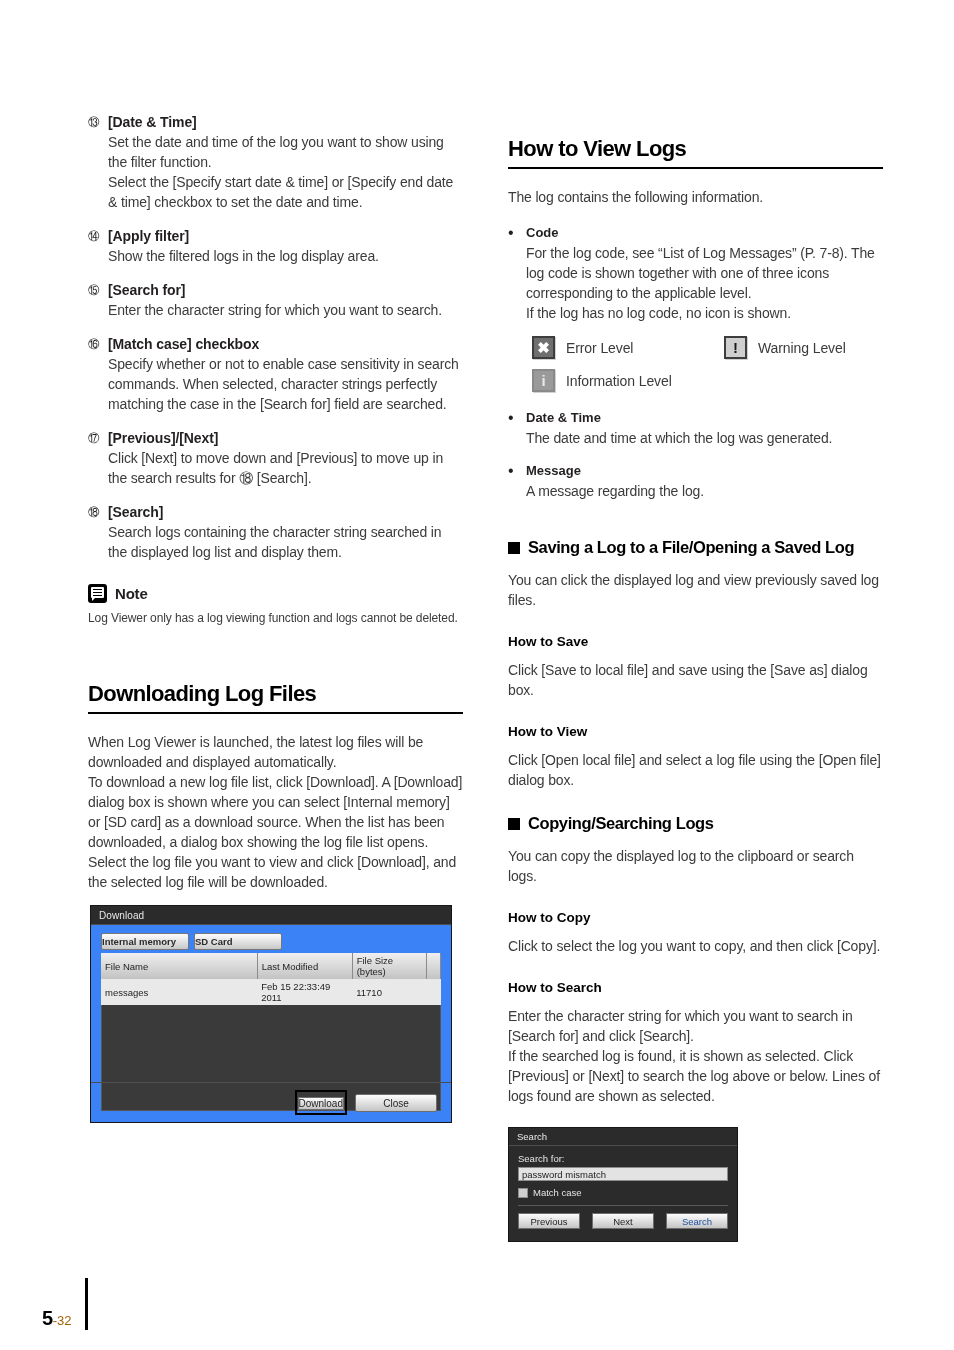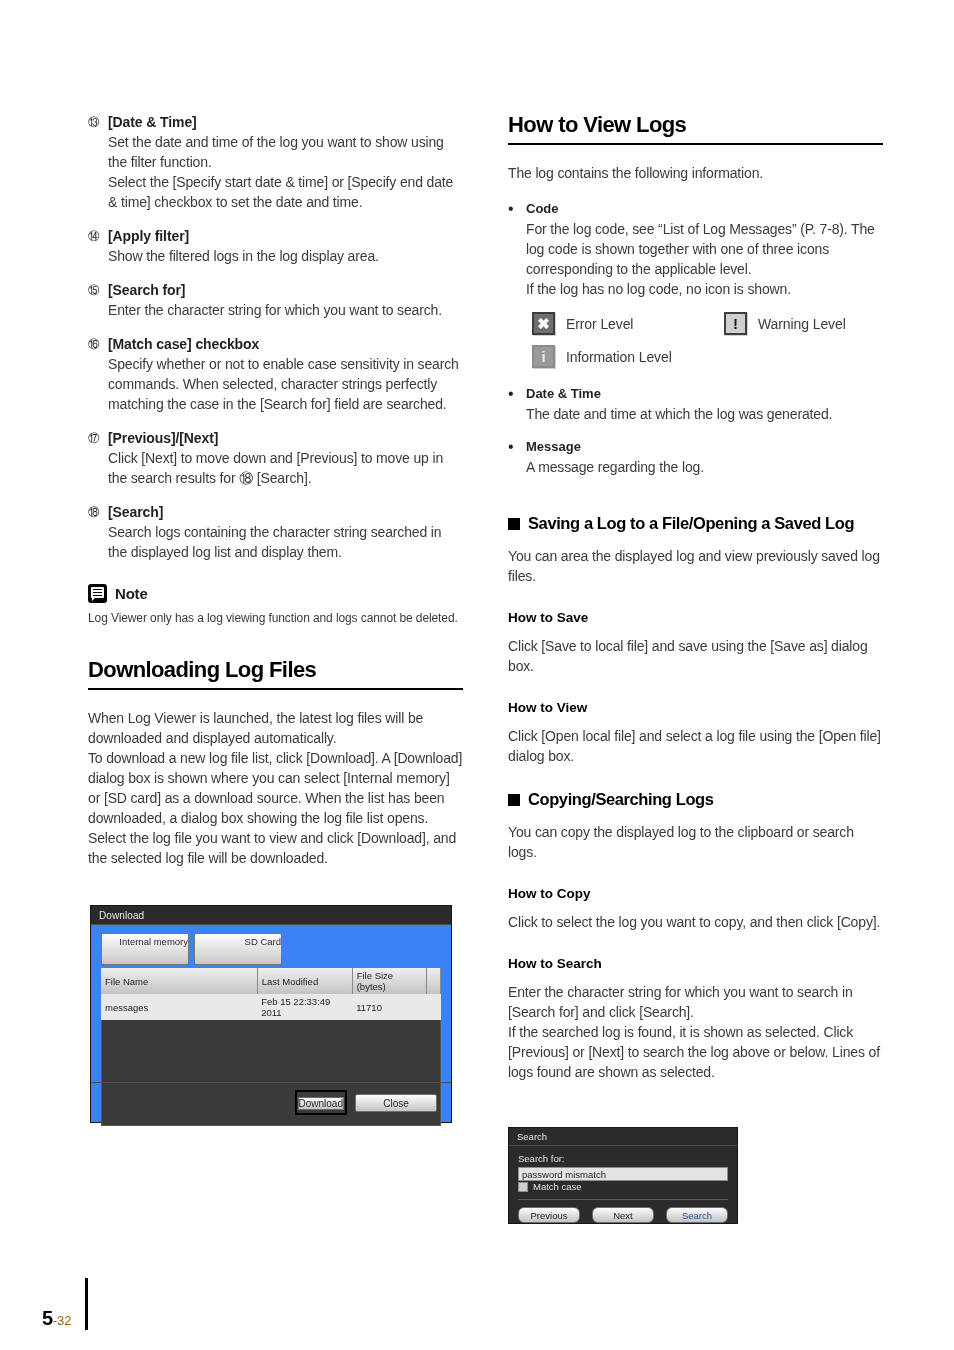--- a/index.html
+++ b/index.html
@@ -48,21 +48,21 @@
   .note-icon .tail {
     position: absolute; left: 4px; top: 13px; width: 0; height: 0;
     border-left: 4px solid #fff; border-bottom: 4px solid transparent;
   }
   .note-title { font-size: 15px; font-weight: bold; letter-spacing: -0.2px; }
   .note-text { font-size: 12px; line-height: 17px; color: #3b3b3d; letter-spacing: -0.1px; }
 
   
   .h1 {
     font-size: 22px; font-weight: bold; letter-spacing: -0.6px;
-    color: #000; margin-bottom: 5px; font-stretch: condensed;
+    color: #000; margin-bottom: 5px; font-stretch: condensed; margin-top: 24px;
   }
   .h1-rule { border-bottom: 2.4px solid #000; margin-bottom: 18px; }
   .h2 {
     font-size: 16.5px; font-weight: bold; letter-spacing: -0.4px;
     color: #000; display: flex; align-items: center; margin-bottom: 13px;
   }
   .h2 .sq {
     width: 12px; height: 12px; background: #000; flex: 0 0 12px; margin-right: 8px;
   }
   .h3 { font-size: 13.5px; font-weight: bold; color: #000; margin-bottom: 11px; }
@@ -105,22 +105,22 @@
     background: #3b82f6; border: 1px solid #171717; padding: 0;
   }
   .dd-title {
     height: 19px; background: #2b2b2b; color: #e8e8e8;
     font-size: 10px; padding: 4px 0 0 8px; letter-spacing: .1px;
     border-bottom: 1px solid #4e4e4e;
   }
   .dd-body { padding: 8px 10px 0 10px; }
   .dd-tabs { display: flex; margin-bottom: 3px; }
   .dd-tab {
-    font-size: 9.5px; color: #2b2b2b; height: 32px; line-height: 16px;
-    text-align: right; border: 1px solid #777; border-radius: 2px;
+    font-size: 9.5px; color: #2b2b2b; height: 17px; line-height: 16px;
+    text-align: left; border: 1px solid #777; border-radius: 2px; font-weight: bold;
   }
   .dd-tab.active {
     width: 88px; background: linear-gradient(#fdfdfd,#c8c8c8);
   }
   .dd-tab.inactive {
     width: 88px; margin-left: 5px; background: linear-gradient(#fdfdfd,#c8c8c8);
   }
   .dd-table { width: 100%; border-collapse: collapse; }
   .dd-table th {
     background: linear-gradient(#efefef,#c3c3c3); color: #1e1e1e;
@@ -143,44 +143,44 @@
   .dd-btn {
     font-size: 10px; color: #1e1e1e; width: 82px; height: 18px; line-height: 17px;
     text-align: center; border: 1px solid #6d6d6d; border-radius: 2px;
     background: linear-gradient(#fdfdfd,#c4c4c4);
   }
   .dd-btn-focus { border: 2px solid #000; padding: 1px; border-radius: 0; margin-right: 8px; }
   .dd-btn-focus .dd-btn { width: 88px; }
 
   
   .dlg-search {
-    position: absolute; left: 508px; top: 1127px; width: 230px; height: 97px;
+    position: absolute; left: 508px; top: 1127px; width: 230px; height: 115px;
     background: #2b2b2b; border: 1px solid #171717;
   }
   .ds-title {
     height: 18px; background: #2b2b2b; color: #e8e8e8;
     font-size: 9.5px; padding: 3px 0 0 8px; border-bottom: 1px solid #4e4e4e;
   }
   .ds-body { padding: 7px 9px 0 9px; }
   .ds-label { font-size: 9.5px; color: #e4e4e4; margin-bottom: 3px; }
   .ds-input {
     height: 14px; background: #e3e3e3; border: 1px solid #8d8d8d;
     font-size: 9.5px; color: #1e1e1e; padding: 0 3px; line-height: 13px;
   }
-  .ds-check { display: flex; align-items: flex-end; }
+  .ds-check { display: flex; align-items: flex-end; margin-top: 6px; }
   .ds-box {
     width: 10px; height: 10px; flex: 0 0 10px; background: #cfcfcf;
     border: 1px solid #8d8d8d; margin-right: 5px;
   }
   .ds-check-label { font-size: 9.5px; color: #e4e4e4; }
   .ds-sep { border-top: 1px solid #5a5a5a; margin: 7px 0 0 0; }
   .ds-buttons { display: flex; justify-content: space-between; padding: 7px 9px 0 9px; }
   .ds-btn {
     width: 62px; height: 16px; line-height: 15px; text-align: center;
-    font-size: 9.5px; color: #1e1e1e; border: 1px solid #6d6d6d; border-radius: 6px;
+    font-size: 9.5px; color: #1e1e1e; border: 1px solid #6d6d6d; border-radius: 0;
     background: linear-gradient(#fdfdfd,#c4c4c4);
   }
   .ds-btn.primary { color: #1d4f9e; }
 
   
   .footer { position: absolute; left: 42px; bottom: 20px; display: flex; align-items: flex-end; }
   .pg-num { font-size: 20px; font-weight: bold; color: #000; letter-spacing: -0.5px; }
   .pg-sub { font-size: 13px; color: #a16207; padding-bottom: 2px; }
   .pg-bar { width: 3px; height: 52px; background: #000; margin-left: 14px; }
 </style>
@@ -347,21 +347,21 @@
         <div class="bdesc">A message regarding the log.</div>
       </span>
     </div>
 
     <div class="sp-24"></div>
 
     <div class="h2">
       <span class="sq"></span>
       <span>Saving a Log to a File/Opening a Saved Log</span>
     </div>
-    <div class="p">You can area the displayed log and view previously saved log files.</div>
+    <div class="p">You can click the displayed log and view previously saved log files.</div>
 
     <div class="sp-24"></div>
     <div class="h3">How to Save</div>
     <div class="p">Click [Save to local file] and save using the [Save as] dialog box.</div>
 
     <div class="sp-24"></div>
     <div class="h3">How to View</div>
     <div class="p">Click [Open local file] and select a log file using the [Open file] dialog box.</div>
 
     <div class="sp-24"></div>

